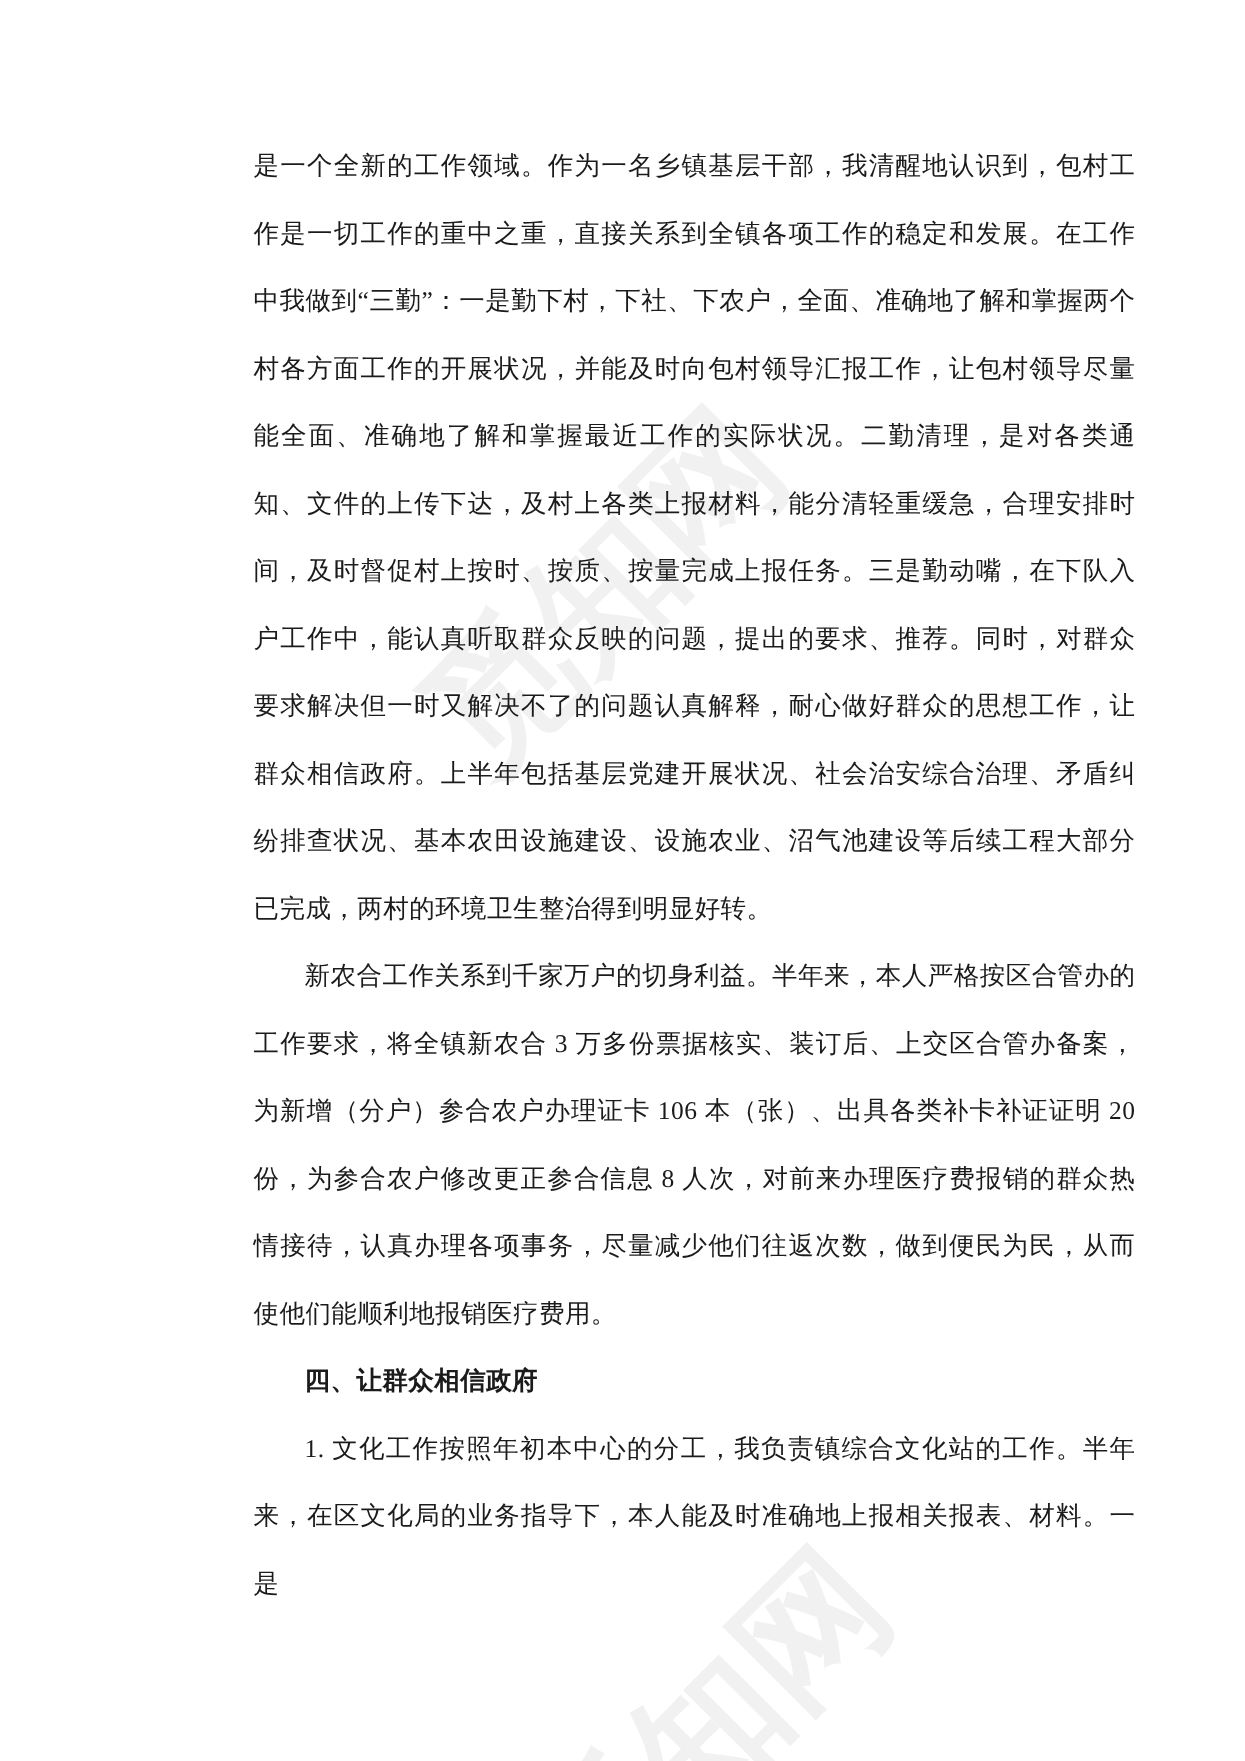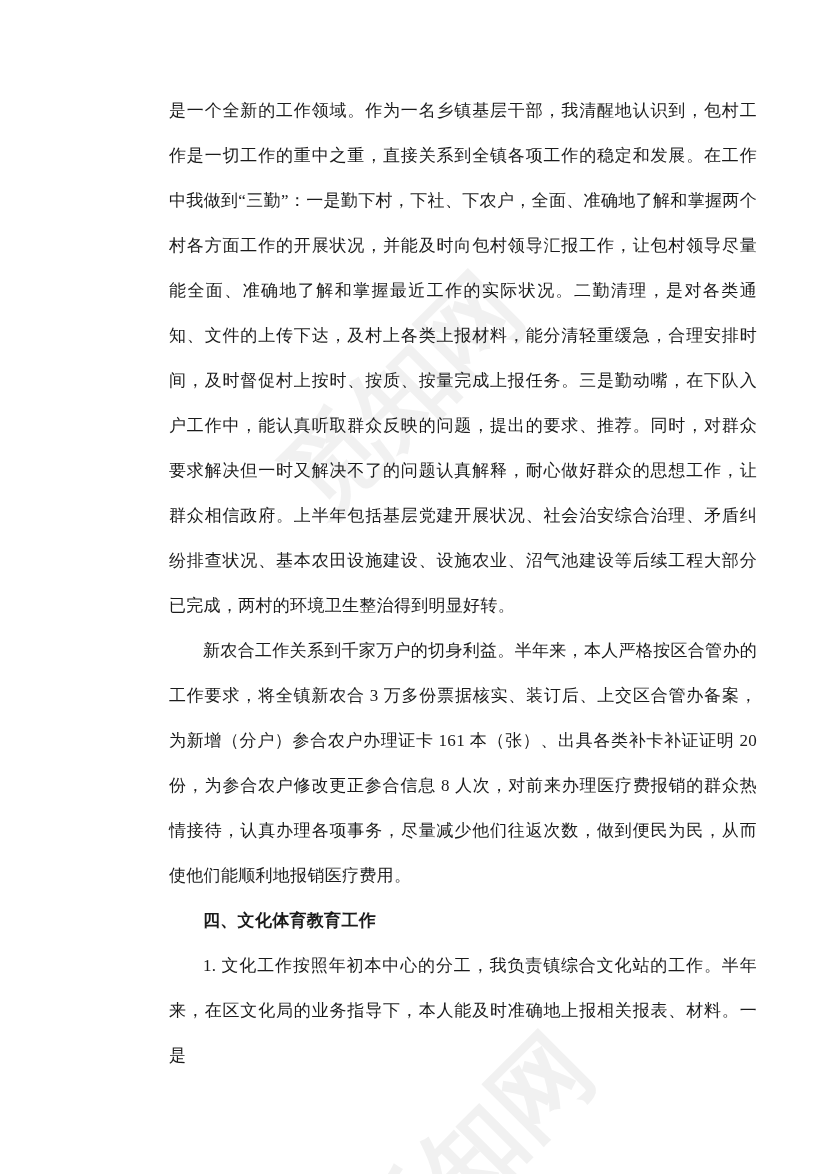--- a/index.html
+++ b/index.html
@@ -72,20 +72,20 @@
 
   <div class="watermark watermark-center">觅知网</div>
 
   <div class="watermark watermark-bottom">觅知网</div>
 
   <div class="content">
 
     <p class="para-continuation">是一个全新的工作领域。作为一名乡镇基层干部，我清醒地认识到，包村工作是一切工作的重中之重，直接关系到全镇各项工作的稳定和发展。在工作中我做到“三勤”：一是勤下村，下社、下农户，全面、准确地了解和掌握两个村各方面工作的开展状况，并能及时向包村领导汇报工作，让包村领导尽量能全面、准确地了解和掌握最近工作的实际状况。二勤清理，是对各类通知、文件的上传下达，及村上各类上报材料，能分清轻重缓急，合理安排时间，及时督促村上按时、按质、按量完成上报任务。三是勤动嘴，在下队入户工作中，能认真听取群众反映的问题，提出的要求、推荐。同时，对群众要求解决但一时又解决不了的问题认真解释，耐心做好群众的思想工作，让群众相信政府。上半年包括基层党建开展状况、社会治安综合治理、矛盾纠纷排查状况、基本农田设施建设、设施农业、沼气池建设等后续工程大部分已完成，两村的环境卫生整治得到明显好转。</p>
 
 
-    <p class="para-body">新农合工作关系到千家万户的切身利益。半年来，本人严格按区合管办的工作要求，将全镇新农合 3 万多份票据核实、装订后、上交区合管办备案，为新增（分户）参合农户办理证卡 161 本（张）、出具各类补卡补证证明 20 份，为参合农户修改更正参合信息 8 人次，对前来办理医疗费报销的群众热情接待，认真办理各项事务，尽量减少他们往返次数，做到便民为民，从而使他们能顺利地报销医疗费用。</p>
+    <p class="para-body">新农合工作关系到千家万户的切身利益。半年来，本人严格按区合管办的工作要求，将全镇新农合 3 万多份票据核实、装订后、上交区合管办备案，为新增（分户）参合农户办理证卡 106 本（张）、出具各类补卡补证证明 20 份，为参合农户修改更正参合信息 8 人次，对前来办理医疗费报销的群众热情接待，认真办理各项事务，尽量减少他们往返次数，做到便民为民，从而使他们能顺利地报销医疗费用。</p>
 
-    <p class="para-heading">四、文化体育教育工作</p>
+    <p class="para-heading">四、让群众相信政府</p>
 
     <p class="para-body">1. 文化工作按照年初本中心的分工，我负责镇综合文化站的工作。半年来，在区文化局的业务指导下，本人能及时准确地上报相关报表、材料。一是</p>
 
   </div>
 </div>
 
 </body></html>

